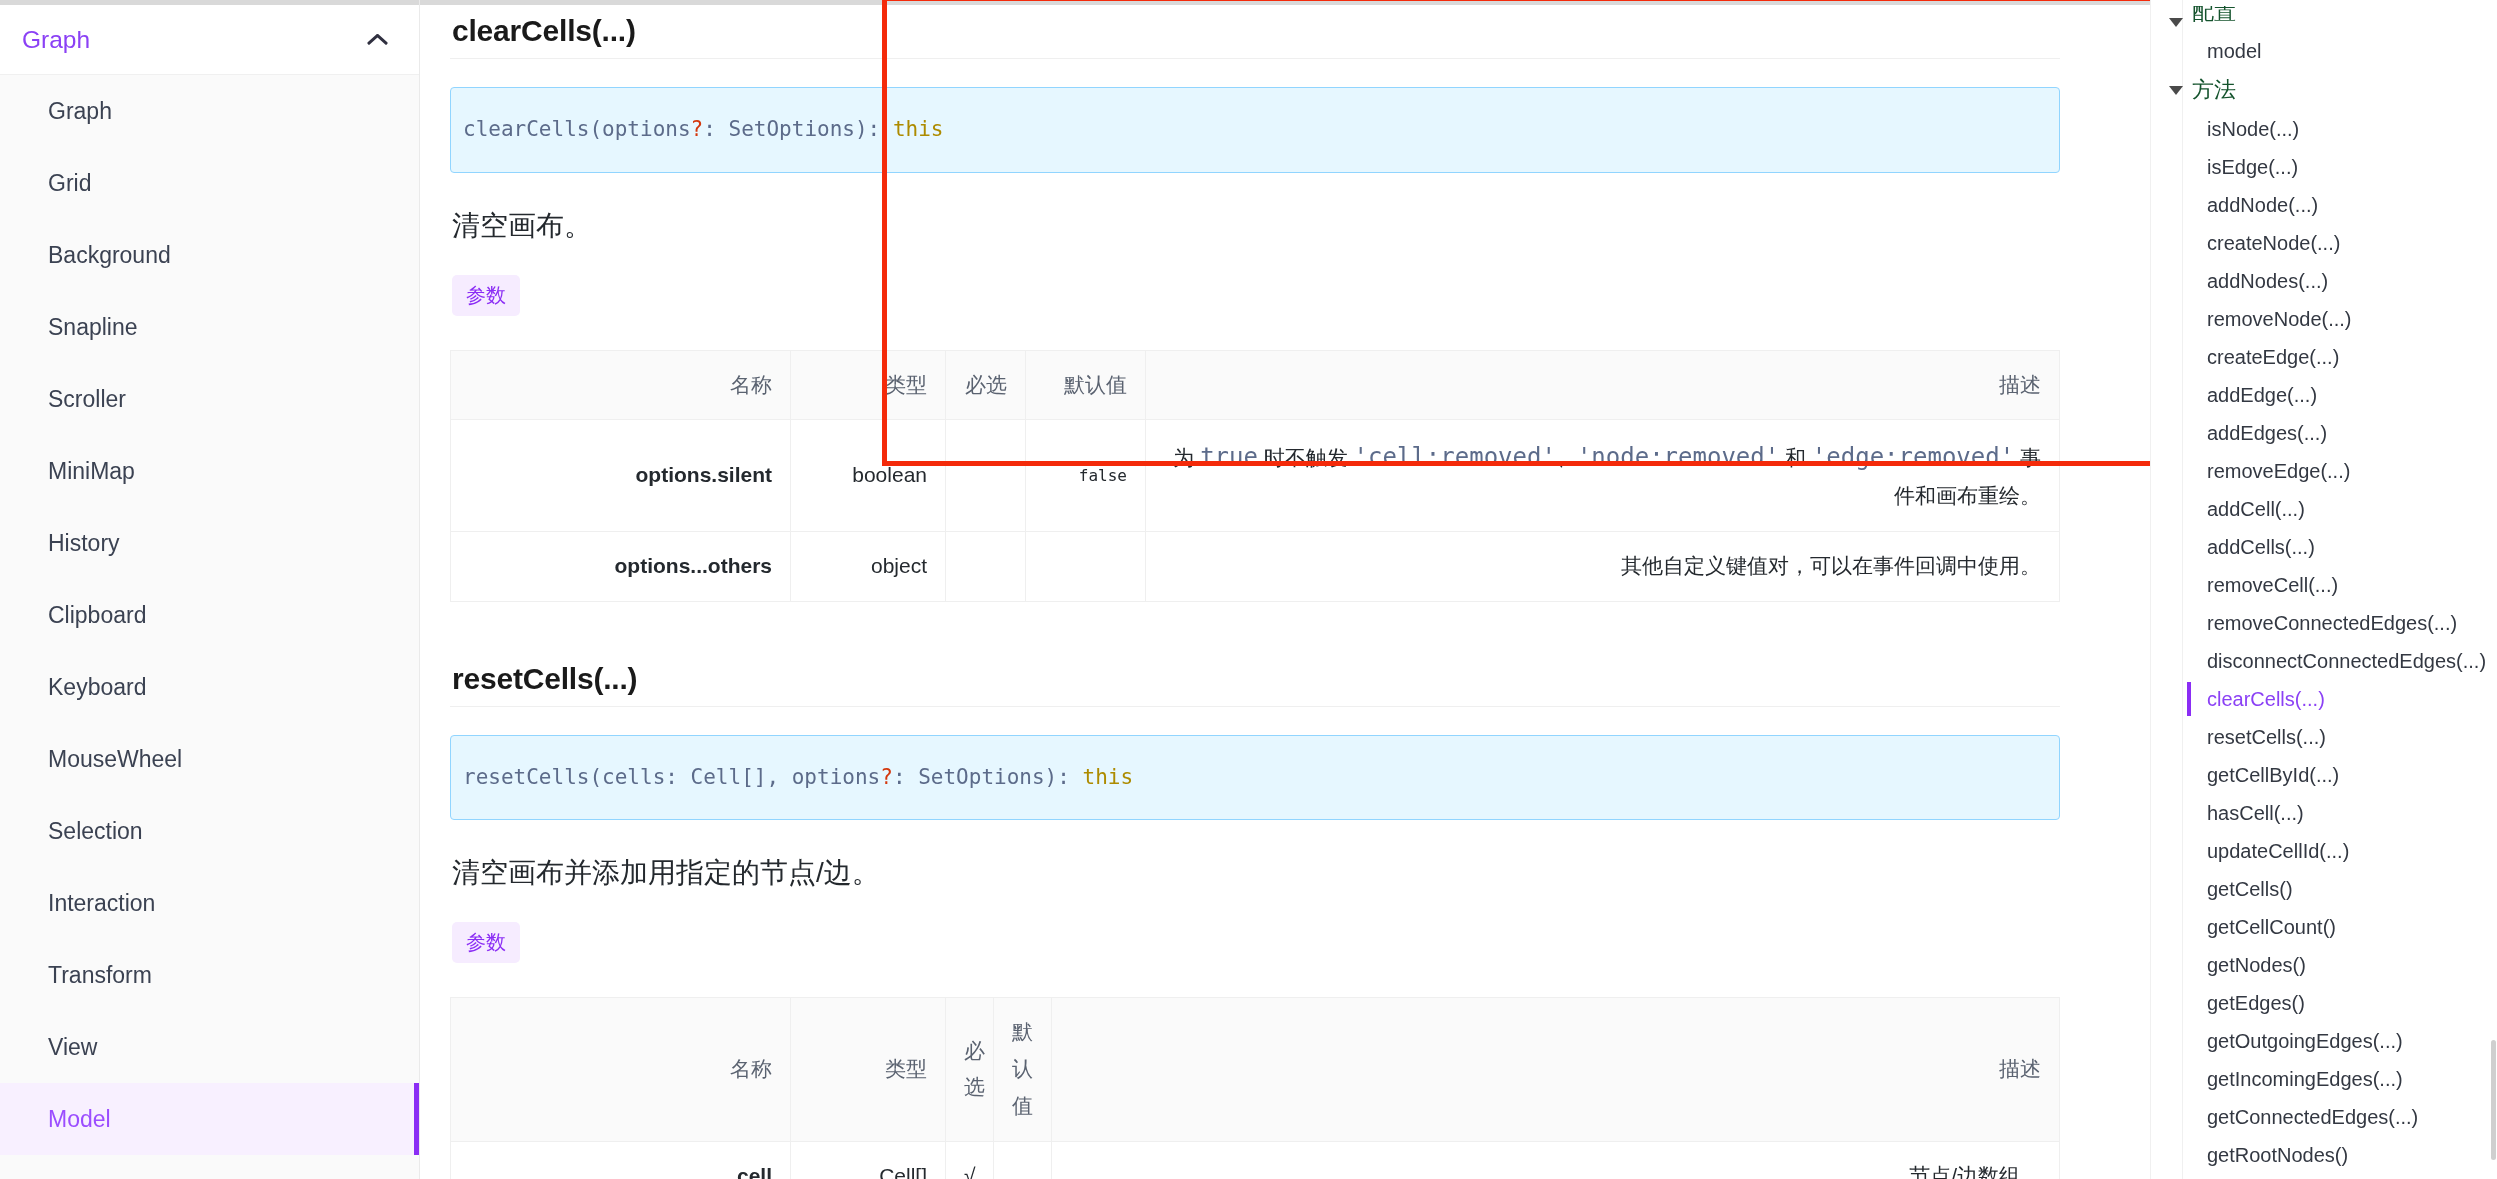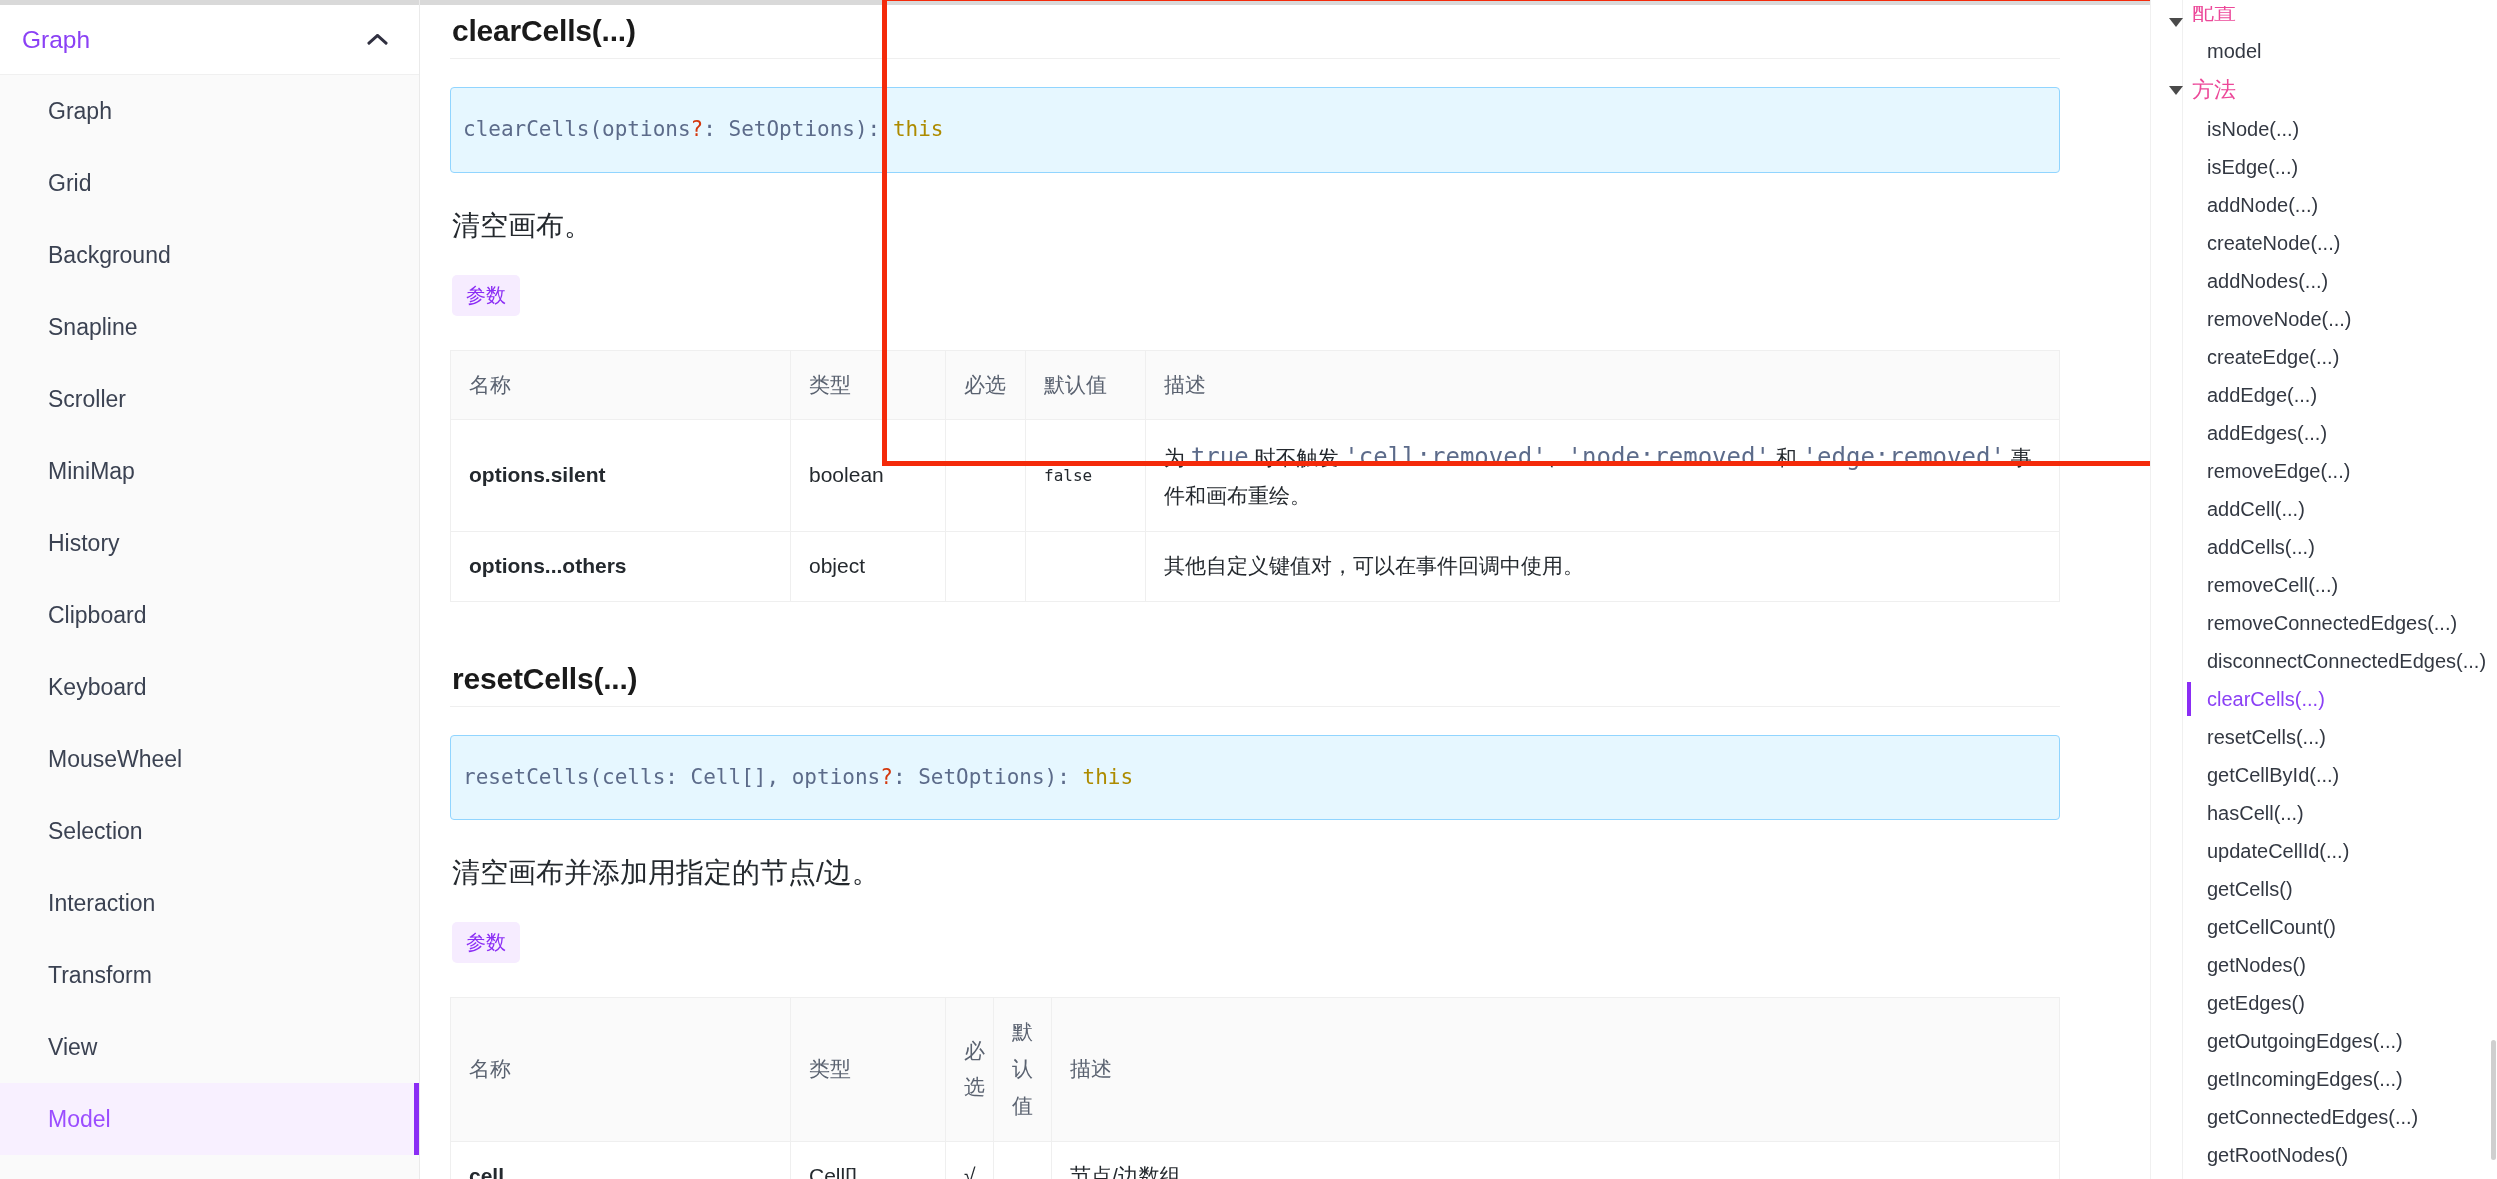--- a/index.html
+++ b/index.html
@@ -149,21 +149,21 @@
     width: 100%;
     border-collapse: collapse;
     margin-top: 34px;
     font-size: 21px;
     table-layout: fixed;
   }
   table.api-table th,
   table.api-table td {
     border: 1px solid #efefef;
     padding: 16px 18px;
-    text-align: left;
+    text-align: right;
     vertical-align: middle;
     color: #24292e;
     line-height: 1.75;
     word-wrap: break-word;
     overflow-wrap: break-word;
   }
   table.api-table th {
     background: #fafafa;
     color: #5a6270;
     font-weight: normal;
@@ -208,21 +208,21 @@
     border-left: 1px solid #f0f0f0;
     padding-top: 6px;
     overflow: hidden;
     position: relative;
   }
   .toc-inner { padding-left: 8px; }
   .toc-group {
     display: flex;
     align-items: center;
     font-size: 22px;
-    color: #ec4899;
+    color: #14532d;
     padding: 5px 0 5px 10px;
     position: relative;
   }
   .toc-group.clipped { height: 26px; overflow: hidden; align-items: flex-end; }
   .caret-down {
     width: 0; height: 0;
     border-left: 7px solid transparent;
     border-right: 7px solid transparent;
     border-top: 9px solid #4a4a4a;
     margin-right: 9px;

